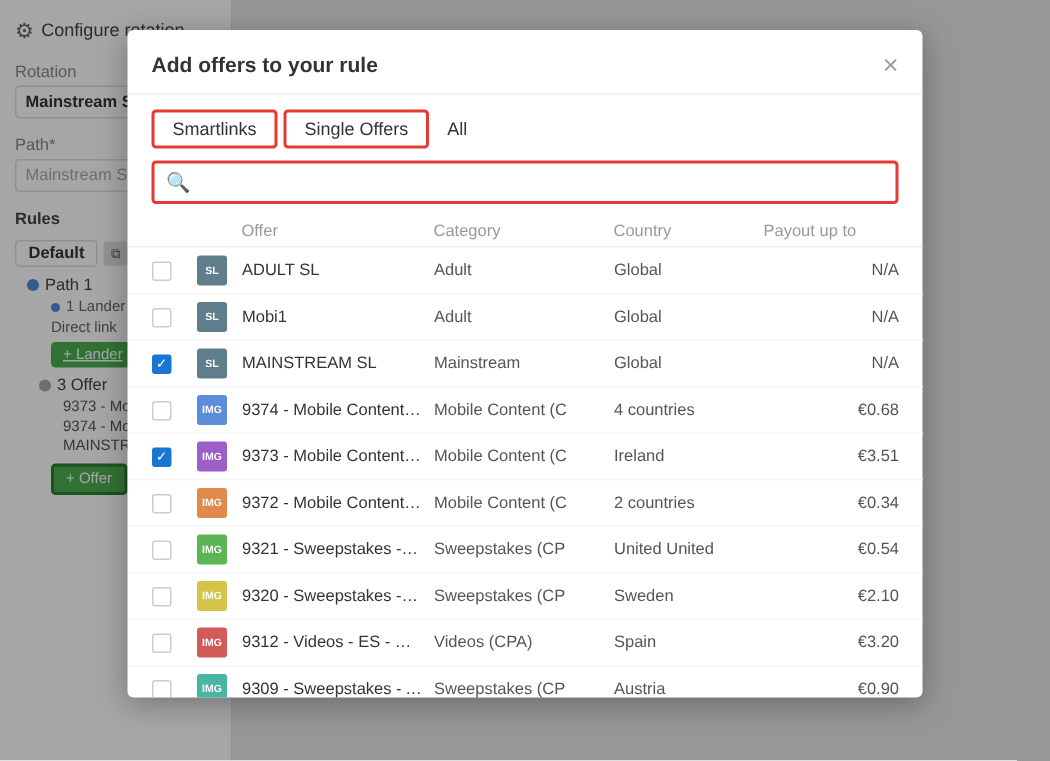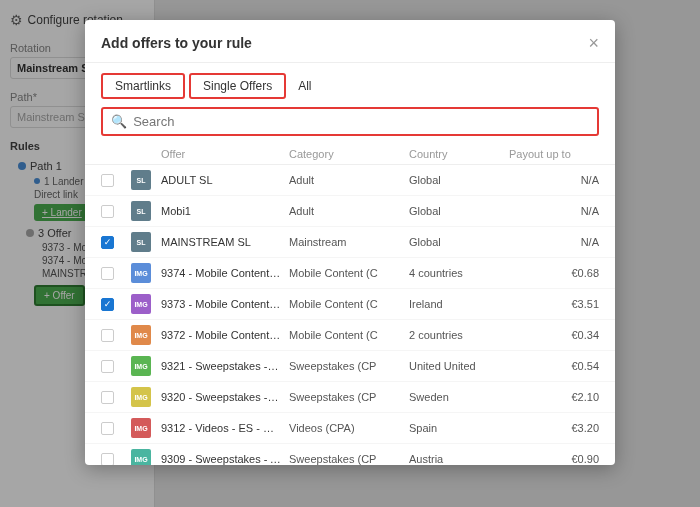--- a/index.html
+++ b/index.html
@@ -395,20 +395,24 @@
       <div class="sidebar-select">Mainstream Smartlin</div>
     </div>
 
     <div class="sidebar-field">
       <div class="sidebar-field-label">Path*</div>
       <div class="sidebar-name-input">Mainstream Smartlin</div>
     </div>
 
     <div class="rules-section-title">Rules</div>
 
+    <div class="default-row">
+      <div class="default-badge">Default</div>
+      <div class="copy-icon">⧉</div>
+    </div>
 
     <div class="path-item">
       <div class="path-label">
         <div class="dot-blue"></div>
         <span>Path 1</span>
       </div>
 
       <div class="sub-item">
         <span style="display:inline-flex;align-items:center;gap:4px;">
           <span class="dot-blue" style="width:6px;height:6px;"></span>
@@ -441,21 +445,20 @@
       </div>
 
       <div class="modal-tabs">
         <button class="tab-btn active">Smartlinks</button>
         <button class="tab-btn active">Single Offers</button>
         <button class="tab-all">All</button>
       </div>
 
       <div class="search-box">
         <span class="search-icon-inner">🔍</span>
-        <input class="search-input" type="text" placeholder="Search" style="">
       </div>
 
       <div class="table-header">
         <span></span>
         <span></span>
         <span>Offer</span>
         <span>Category</span>
         <span>Country</span>
         <span>Payout up to</span>
       </div>

